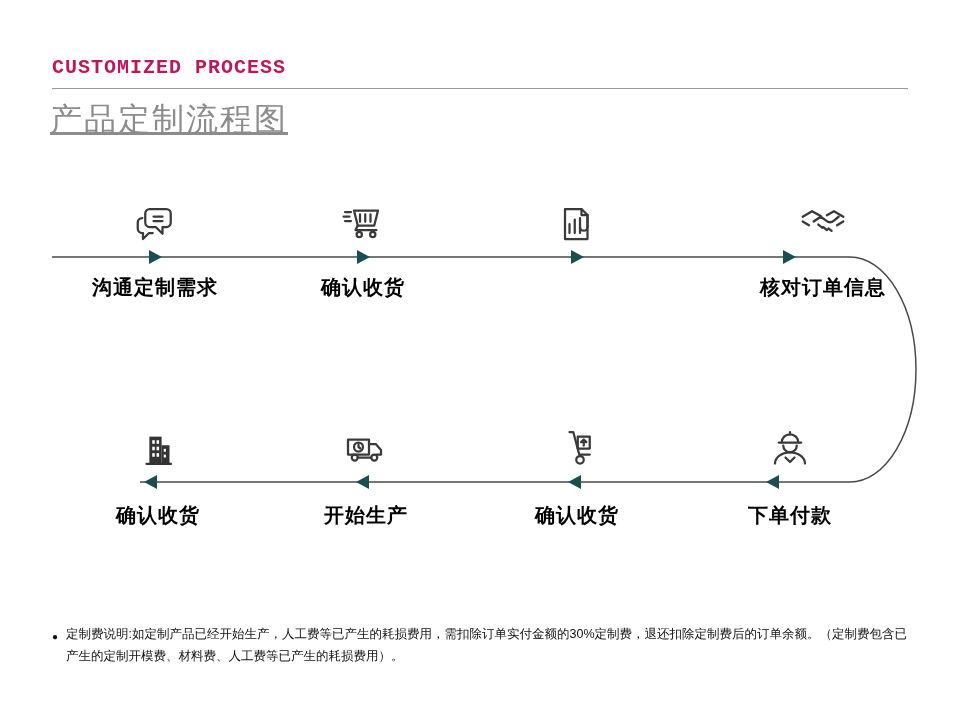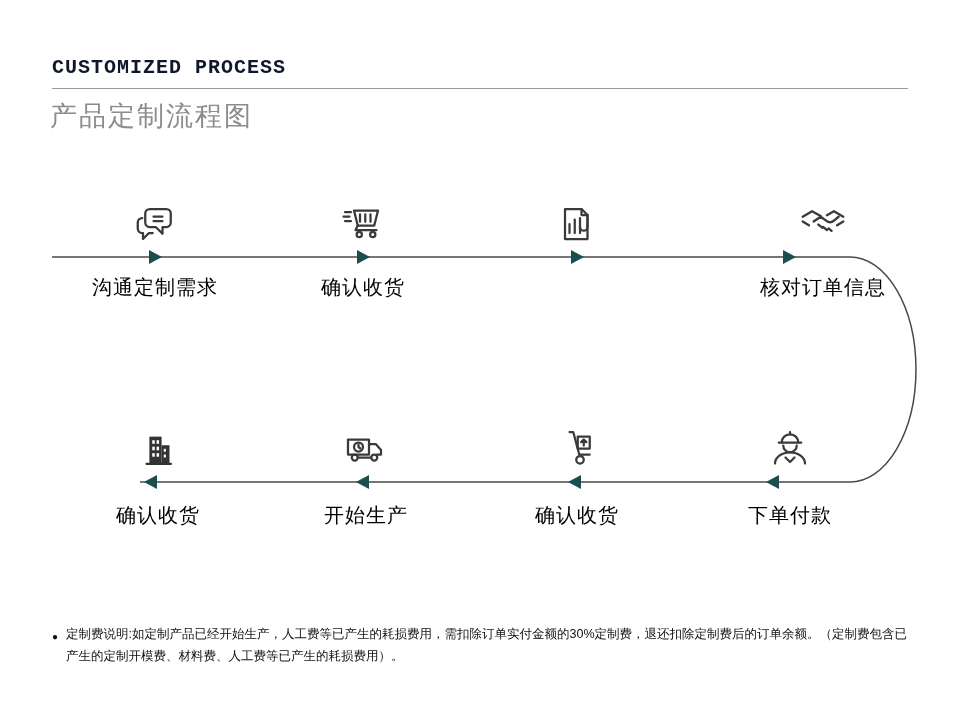--- a/index.html
+++ b/index.html
@@ -8,30 +8,31 @@
     background: #ffffff;
     position: relative;
     overflow: hidden;
     font-family: "Liberation Sans", sans-serif;
     color: var(--text-color, #1a1a1a);
   }
   .eyebrow {
     position: absolute; left: 52px; top: 56px;
     font-family: "Liberation Mono", "DejaVu Sans Mono", monospace;
     font-size: 20px; font-weight: 700; letter-spacing: 1px;
-    color: #0f172a;
+    color: #be185d;
   }
   .rule {
     position: absolute; left: 52px; top: 88px; width: 856px; height: 0;
     border: none; border-top: 1px solid #9a9a9a; margin: 0;
   }
   .page-title {
     position: absolute; left: 50px; top: 98px;
-    font-size: 27px; font-weight: 500; letter-spacing: 2px;
+    font-size: 32px; font-weight: 500; letter-spacing: 2px;
     color: var(--title-color, #8c8c8c);
+    text-decoration: underline;
   }
   .flow-line-svg {
     position: absolute; left: 0; top: 0; width: 960px; height: 720px;
     pointer-events: none;
   }
   .flow-line-svg path {
     fill: none;
     stroke: var(--line-color, #4a4a4a);
     stroke-width: 1.5;
   }
@@ -39,21 +40,21 @@
     position: absolute; width: 176px; text-align: center;
   }
   .step-top { top: 192px; }
   .step-bottom { top: 418px; }
   .step .icon {
     height: 56px; display: flex; align-items: flex-end; justify-content: center;
     margin-bottom: 26px;
   }
   .step-bottom .icon { margin-bottom: 28px; }
   .step .label {
-    font-size: 20px; font-weight: 400; color: #000;
+    font-size: 20px; font-weight: 700; color: #000;
     letter-spacing: 1px; white-space: nowrap;
   }
   .arrow {
     position: absolute; width: 0; height: 0;
     border-top: 7px solid transparent;
     border-bottom: 7px solid transparent;
   }
   .arrow.right { border-left: 13px solid var(--arrow-color, #1b4f4f); }
   .arrow.left  { border-right: 13px solid var(--arrow-color, #1b4f4f); }
   .note {

